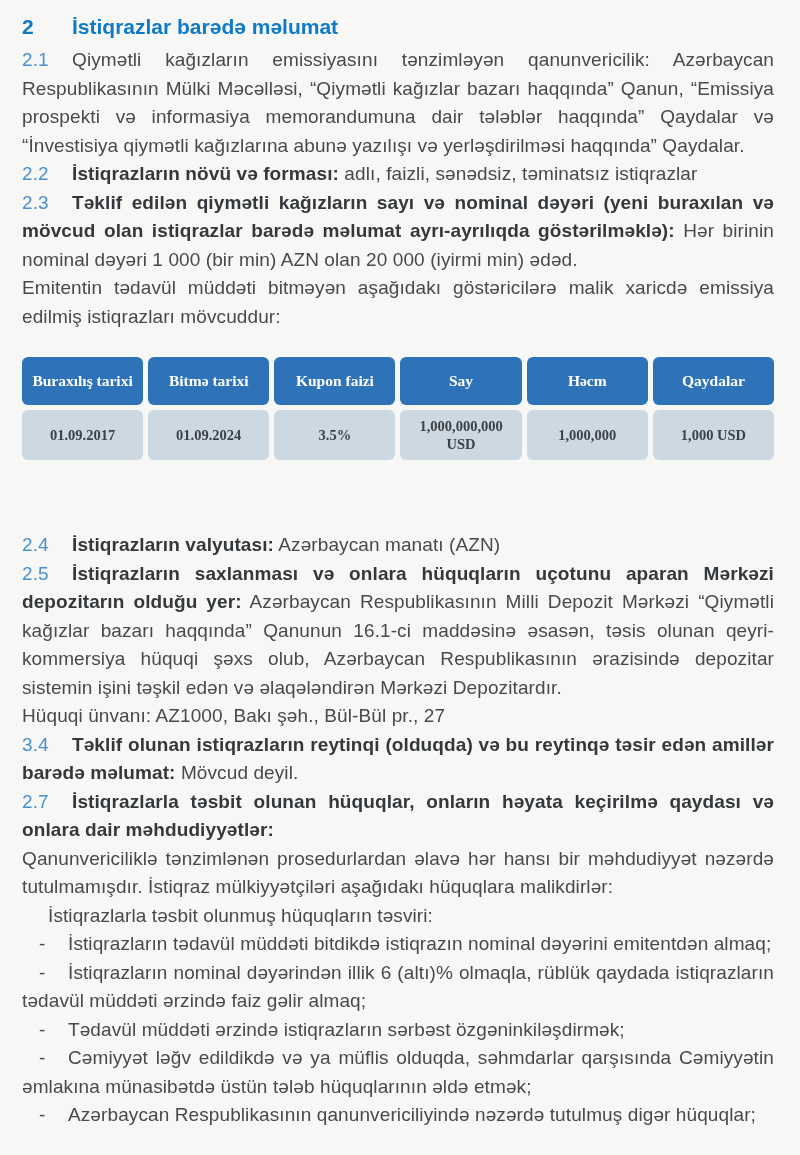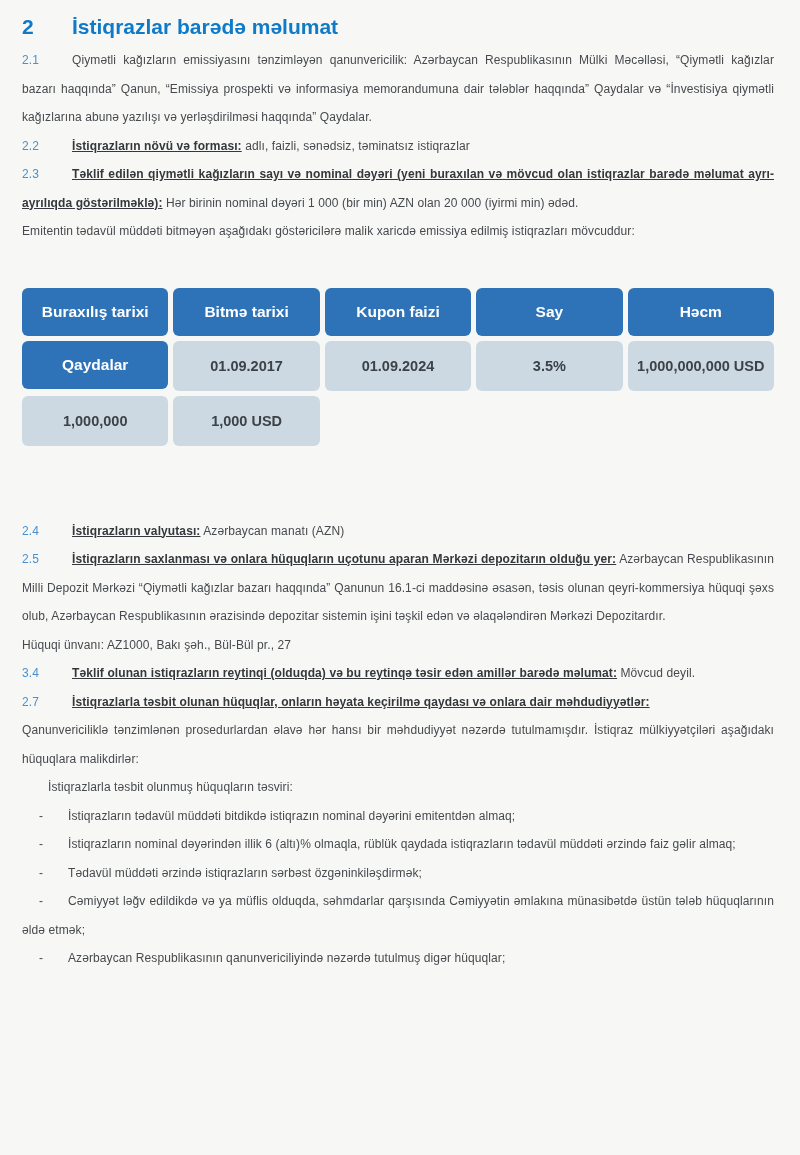--- a/index.html
+++ b/index.html
@@ -15,37 +15,38 @@
   h1.doc-heading {
     margin: 6px 0 4px 0;
     font-size: 21px; line-height: 30px;
     color: #0e7ac8; font-weight: bold;
     display: flex; align-items: baseline;
   }
   h1 .h-num { display: inline-block; width: 50px; }
 
   p {
     margin: 0;
-    font-size: 12px;
+    font-size: 19px;
     line-height: 28.5px;
     text-align: justify;
     letter-spacing: 0.1px;
   }
   .secnum {
     display: inline-block; min-width: 50px;
     color: #4a8fd0;
   }
-  .lead { font-weight: bold; color: #34373b; text-decoration: underline; }
+  .lead { font-weight: bold; color: #34373b; }
   .plain { color: #46494d; }
 
   .bonds-table {
-    margin-top: 42px;
+    margin-top: 26px;
     display: grid;
-    grid-template-columns: repeat(5, 1fr);
+    grid-template-columns: repeat(6, 1fr);
     gap: 5px;
+    font-family: Liberation Serif, serif;
   }
   .bonds-table .th {
     background: #2e73b7; color: #ffffff;
     font-weight: bold; font-size: 15.5px;
     border-radius: 6px; height: 48px;
     display: flex; align-items: center; justify-content: center;
     text-align: center;
   }
   .bonds-table .td {
     background: #ccd9e2; color: #3c4247;

